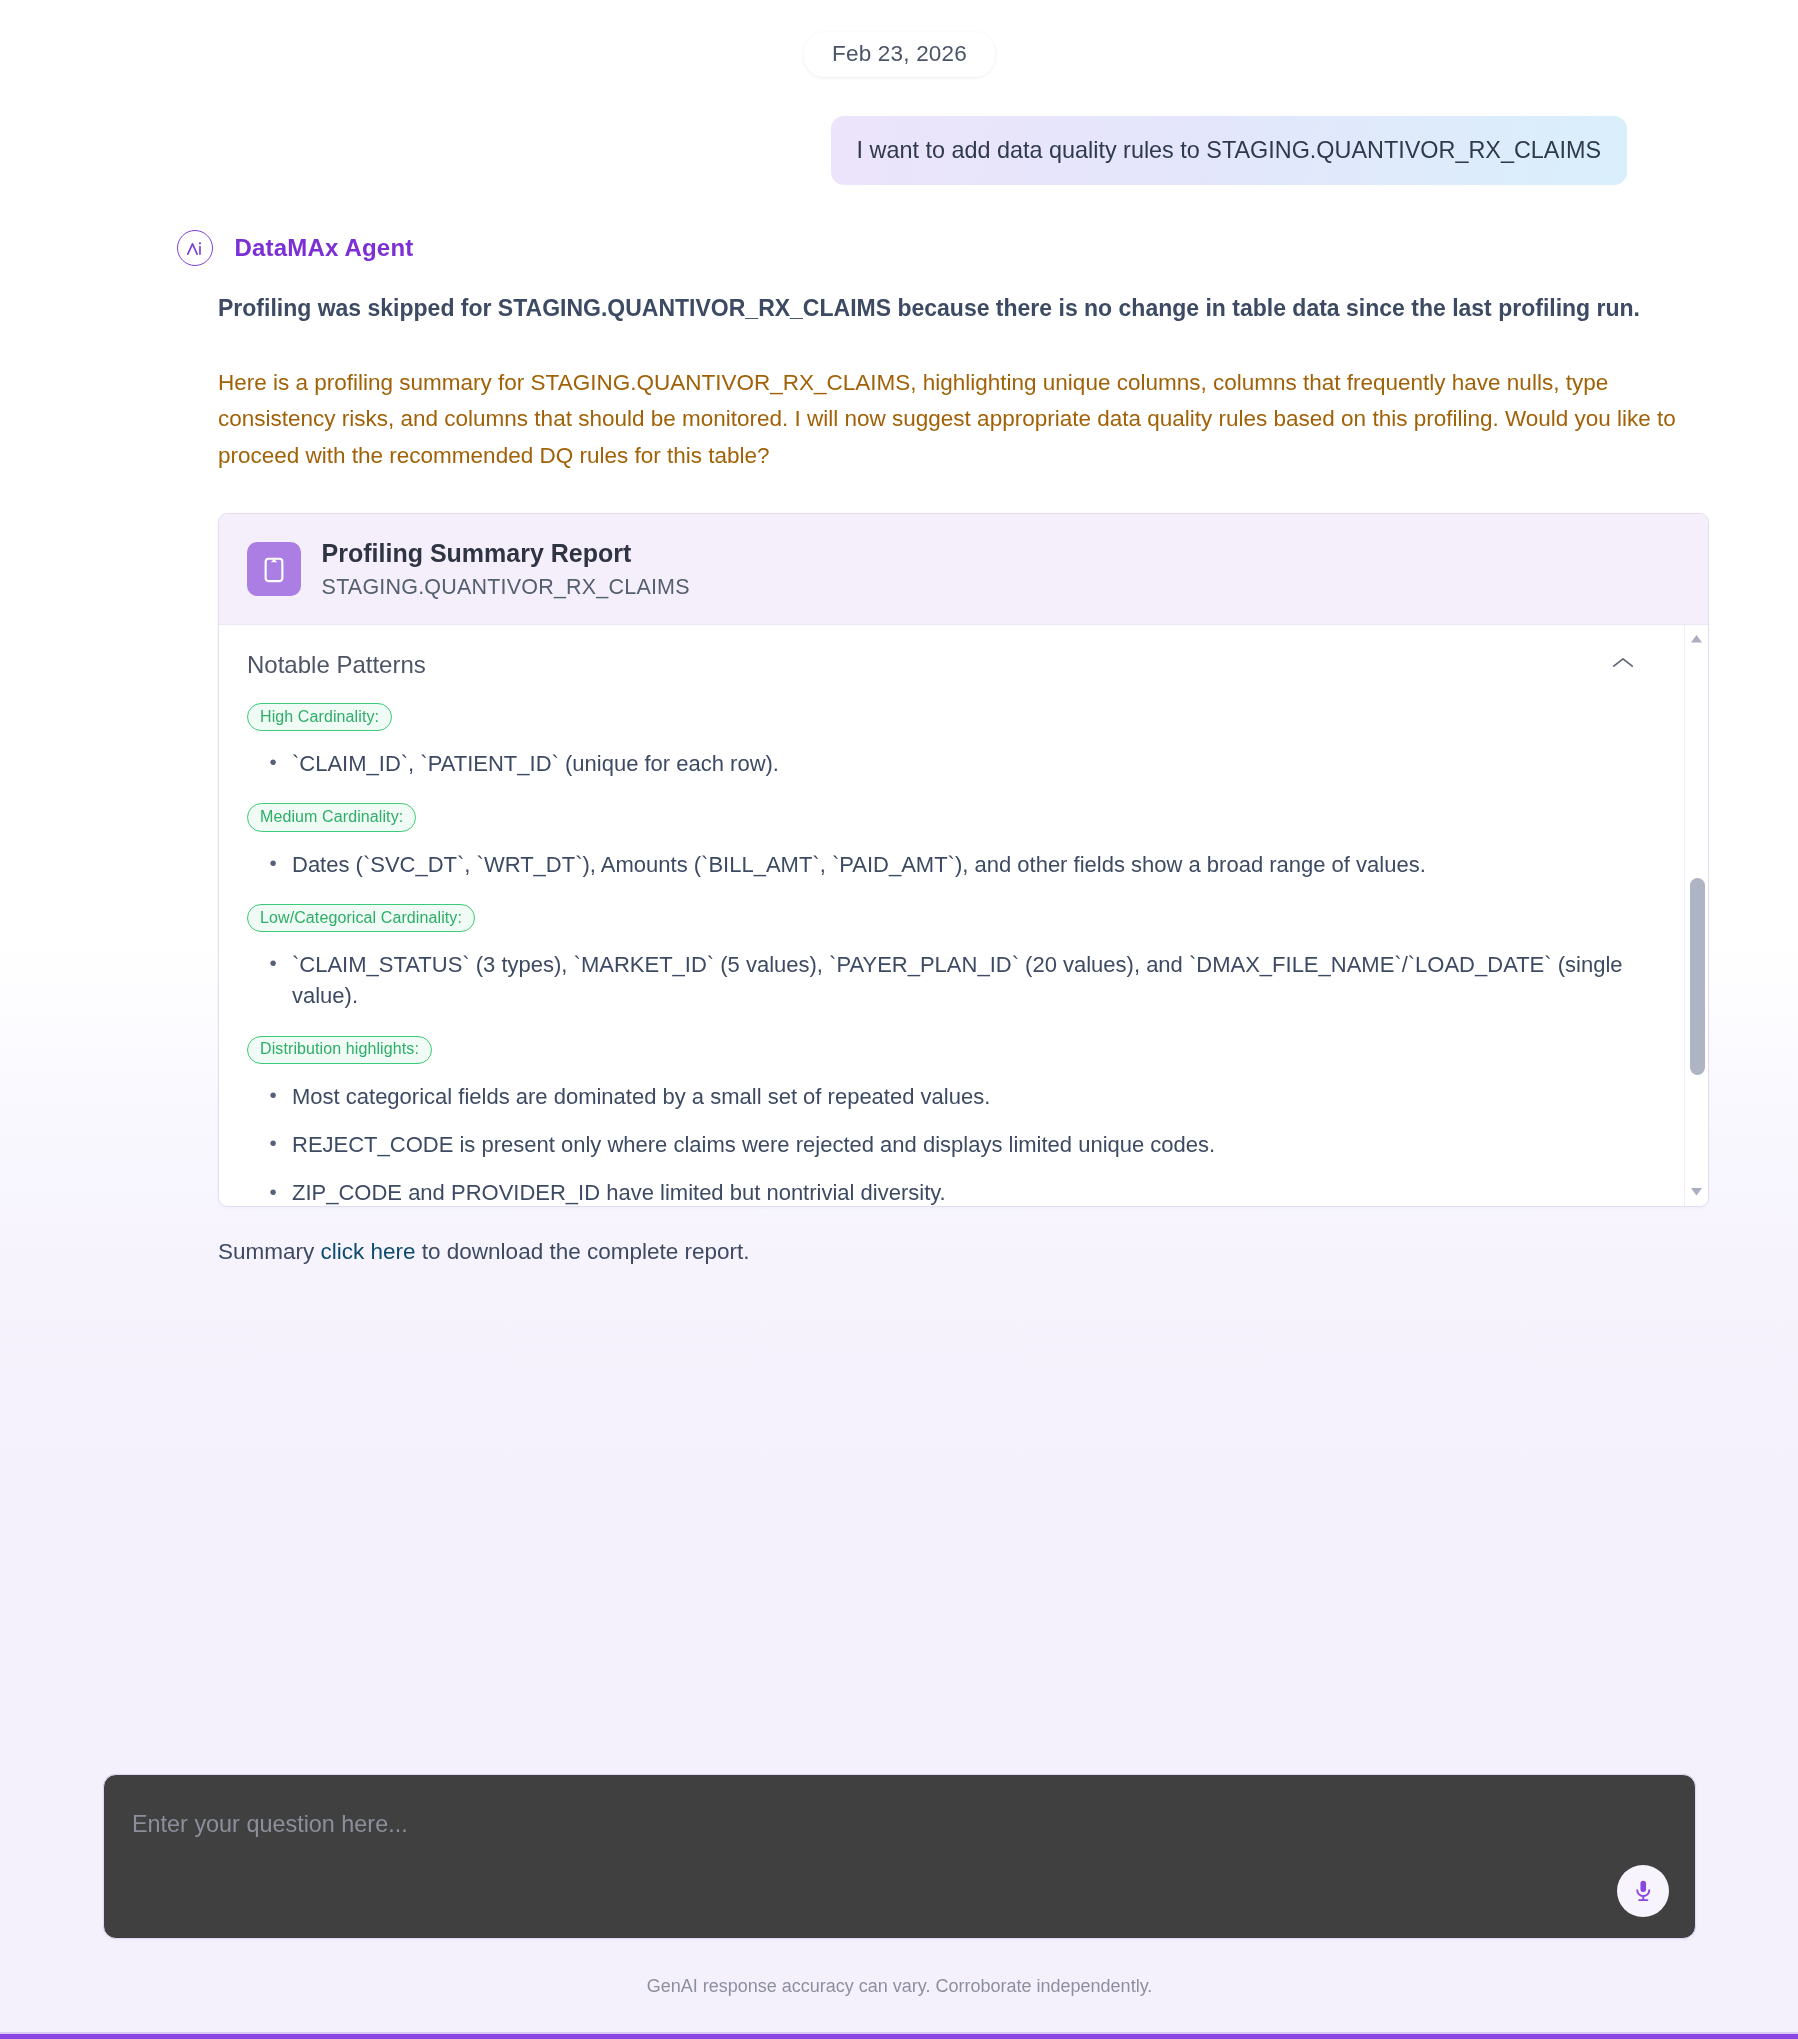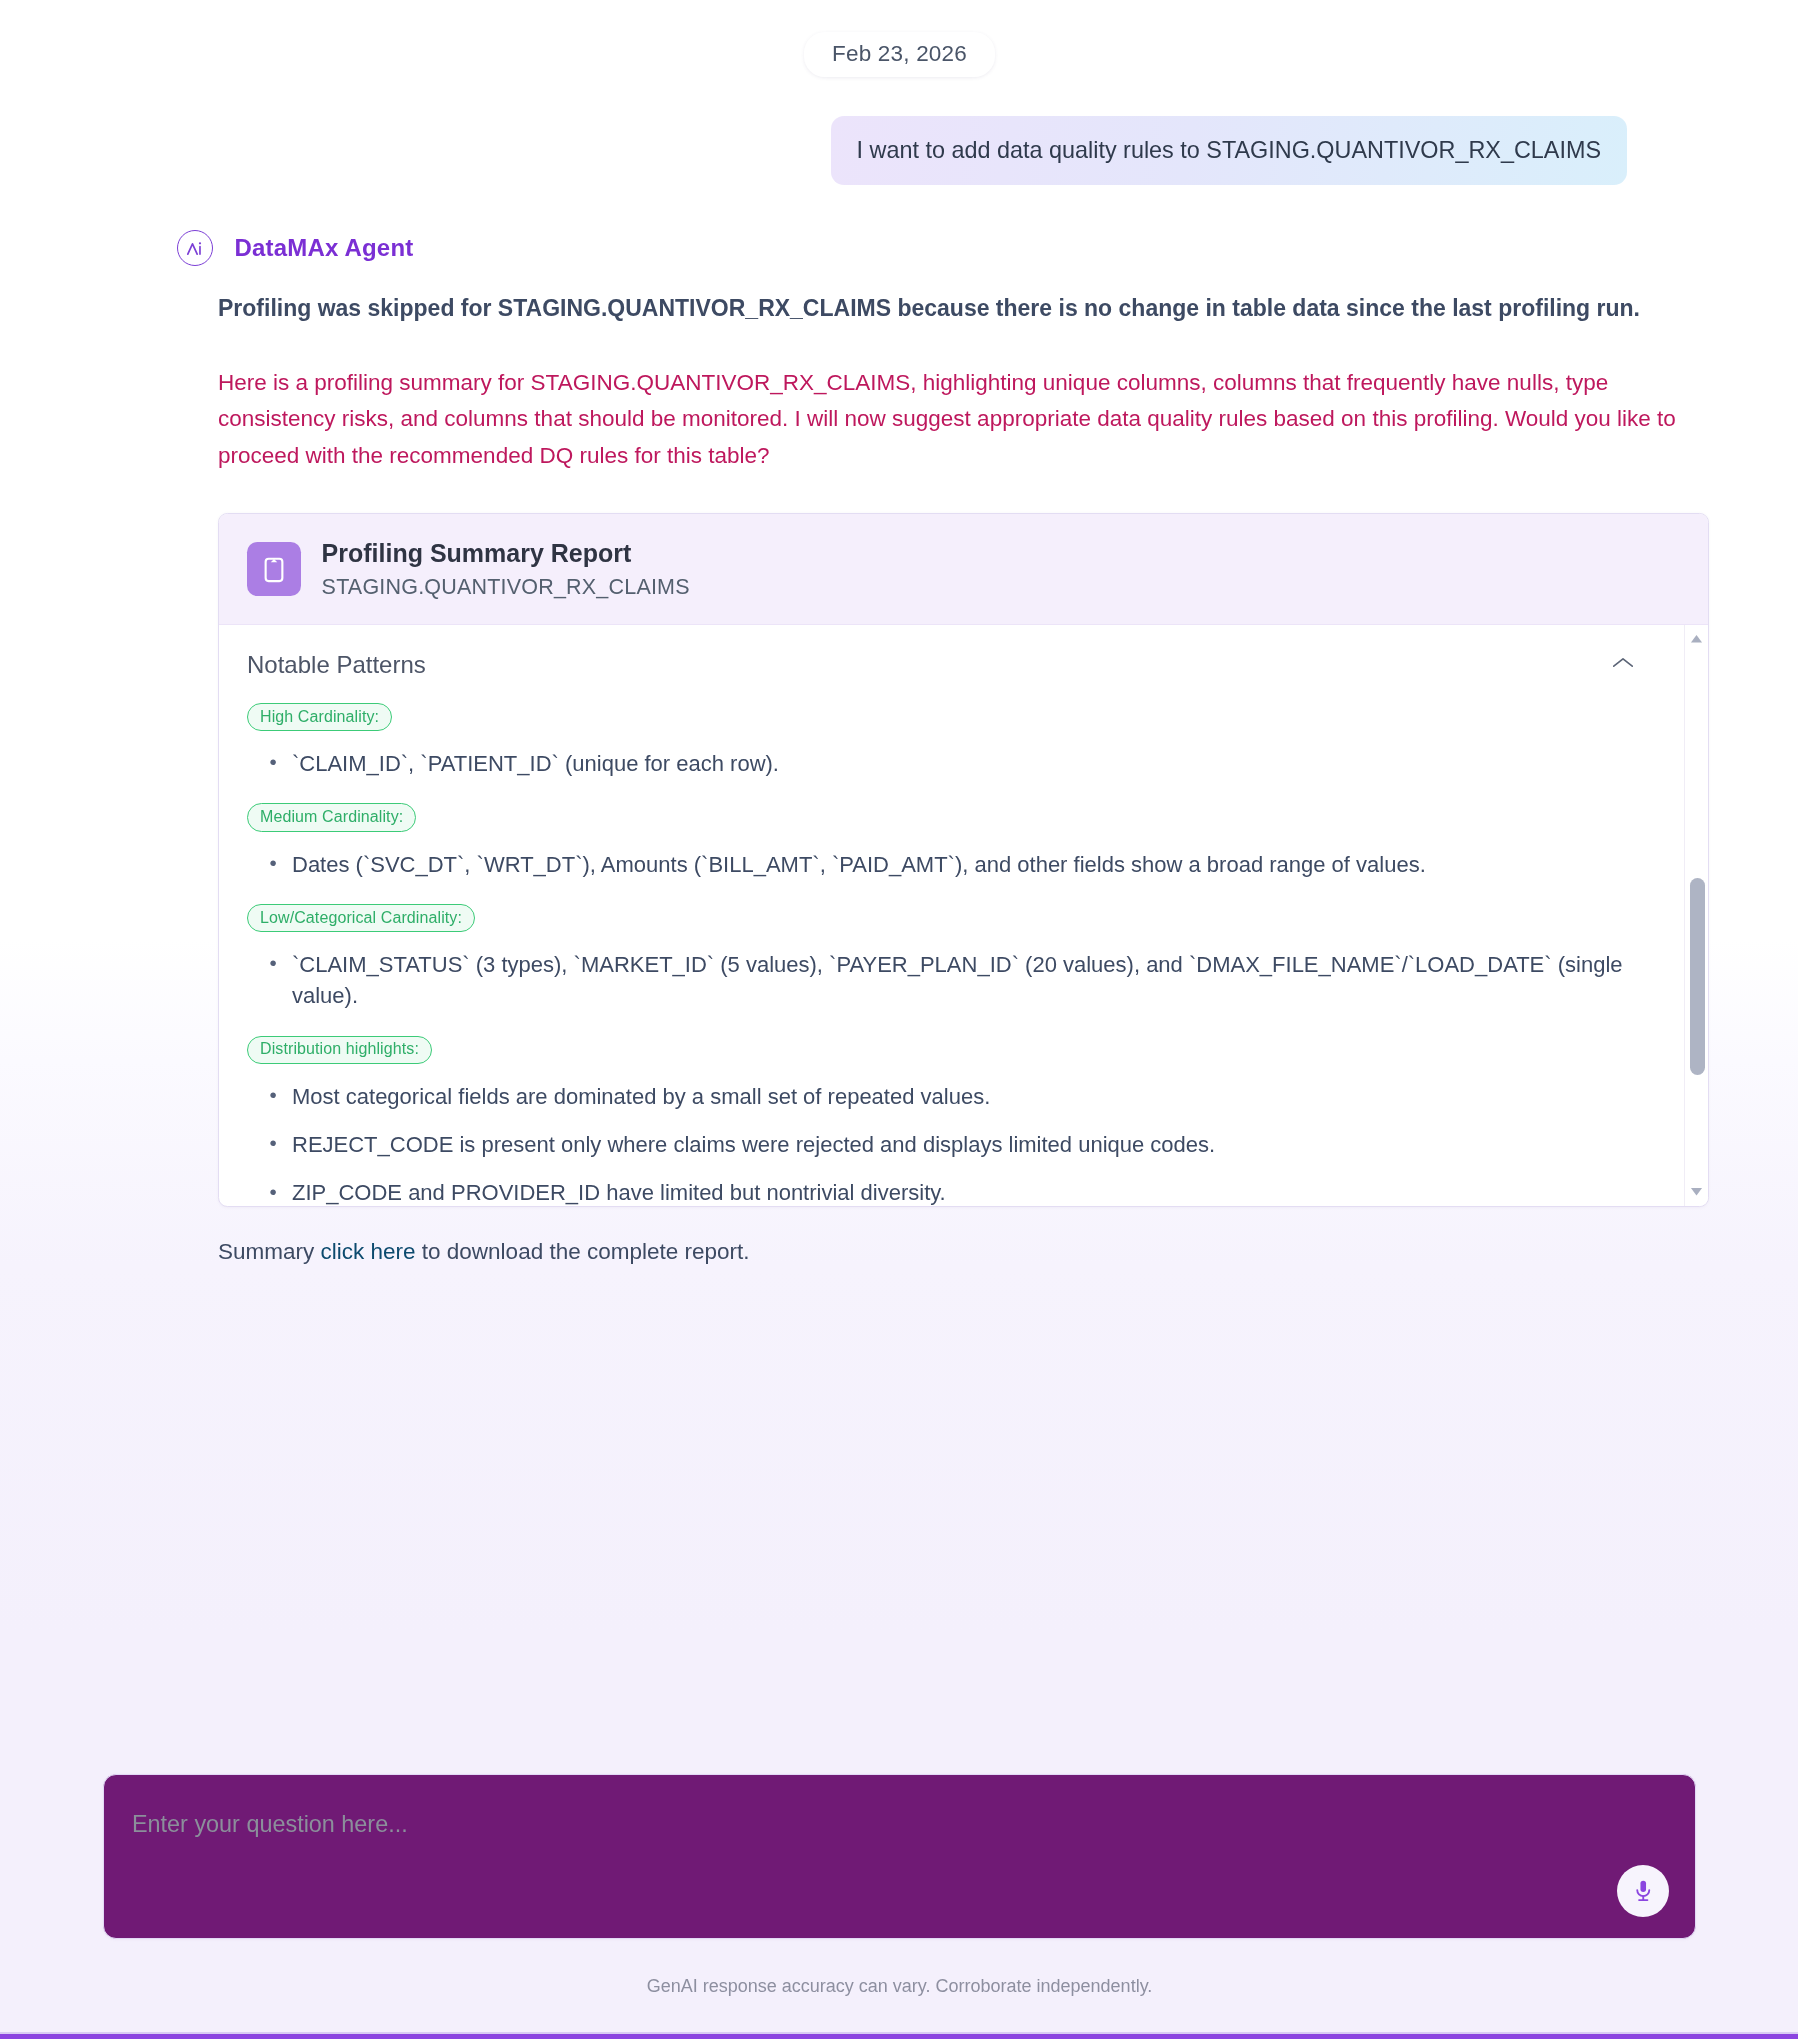--- a/index.html
+++ b/index.html
@@ -89,21 +89,21 @@
   .msg-strong {
     font-size: 23px;
     font-weight: bold;
     color: #3d4a63;
     margin-top: 26px;
     line-height: 1.45;
   }
 
   .msg-para {
     font-size: 22.5px;
-    color: #be185d;
+    color: #a16207;
     margin-top: 39px;
     line-height: 1.62;
     max-width: 1499px;
   }
 
   
   .report-card {
     margin-top: 39px;
     width: 1491px;
     border: 0.9px solid #e3ddf3;
@@ -236,21 +236,21 @@
   }
 
   
   .composer-wrap {
     position: absolute;
     left: 103px;
     right: 103px;
     bottom: 101px;
   }
   .composer {
-    background: #701a75;
+    background: #404040;
     border: 1.4px solid #e2d8f6;
     border-radius: 13px;
     height: 165px;
     position: relative;
     box-shadow: 0 0.9px 2.8px rgba(110,90,160,.05);
   }
   .composer-placeholder {
     position: absolute;
     left: 28px;
     top: 36px;

